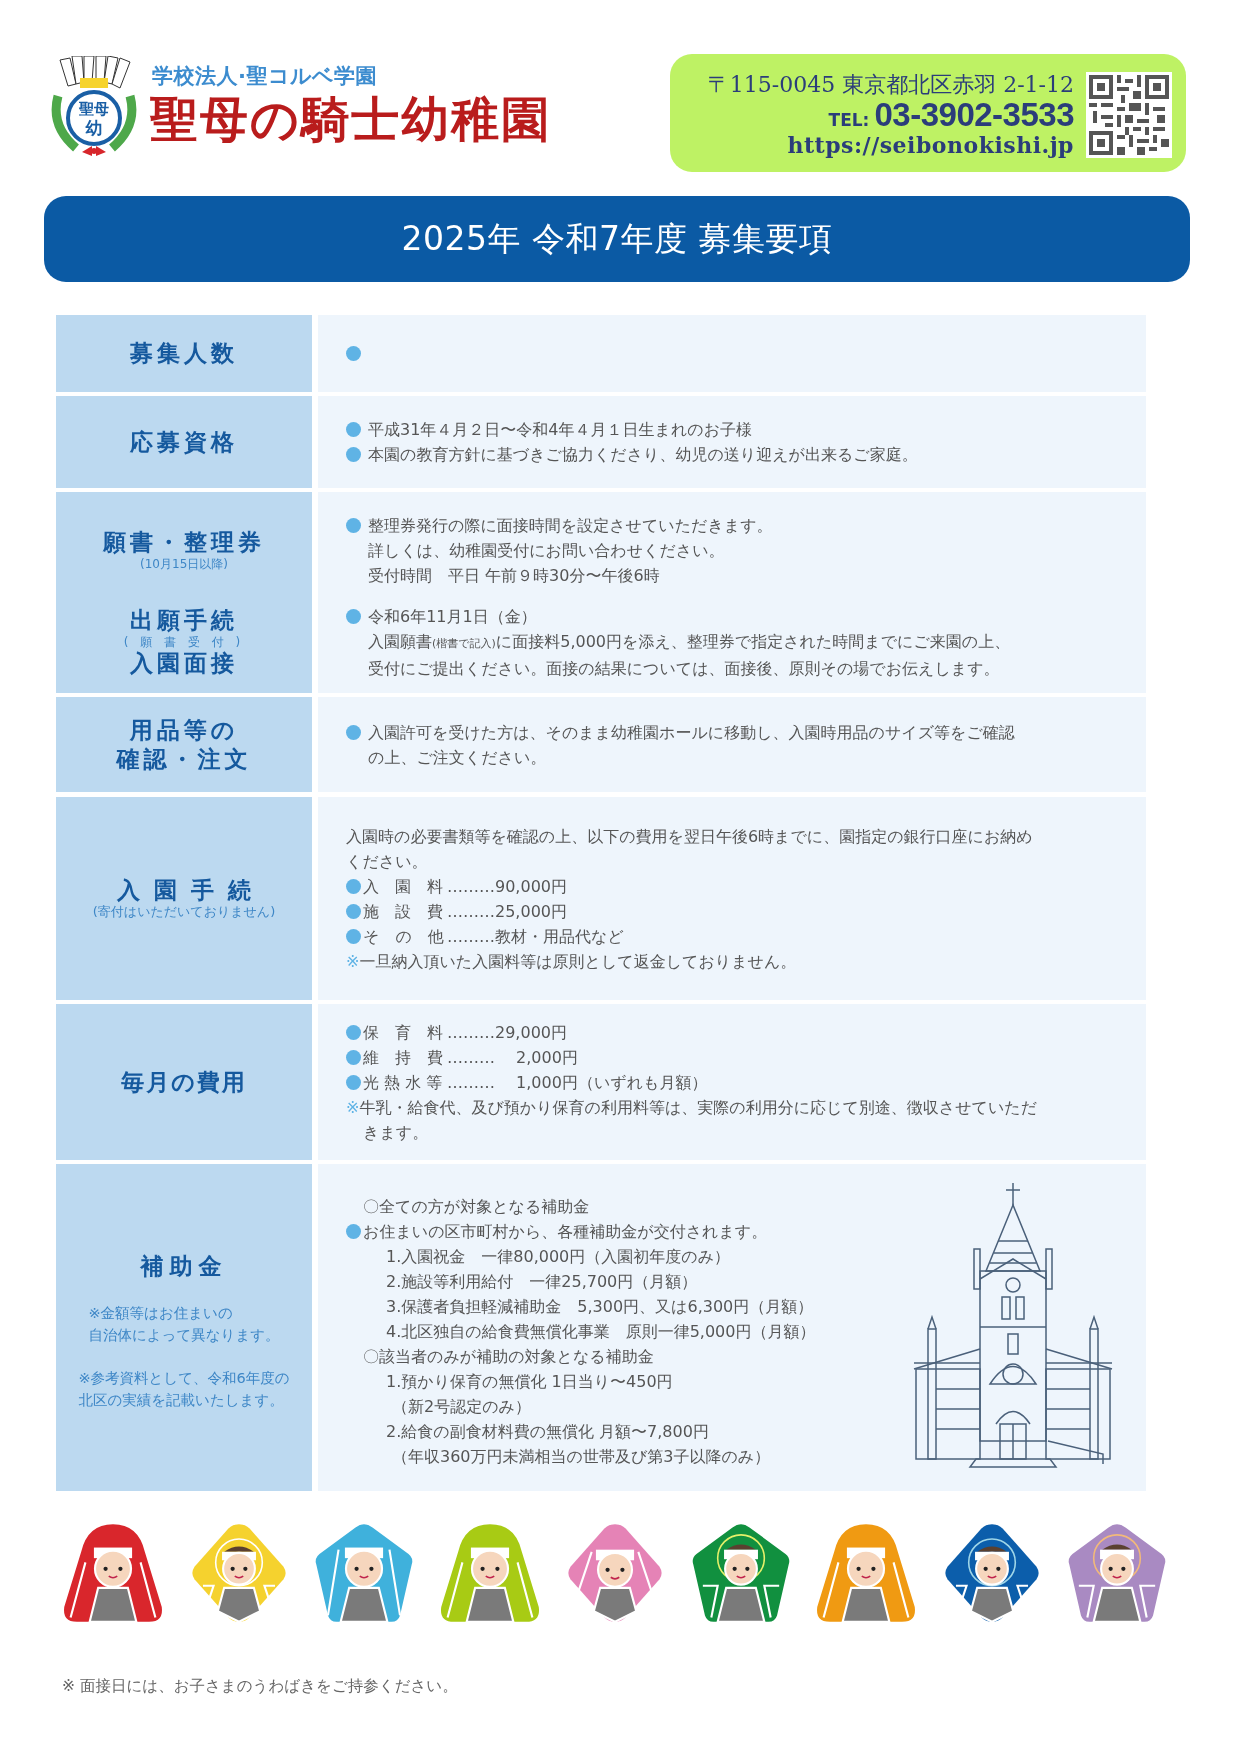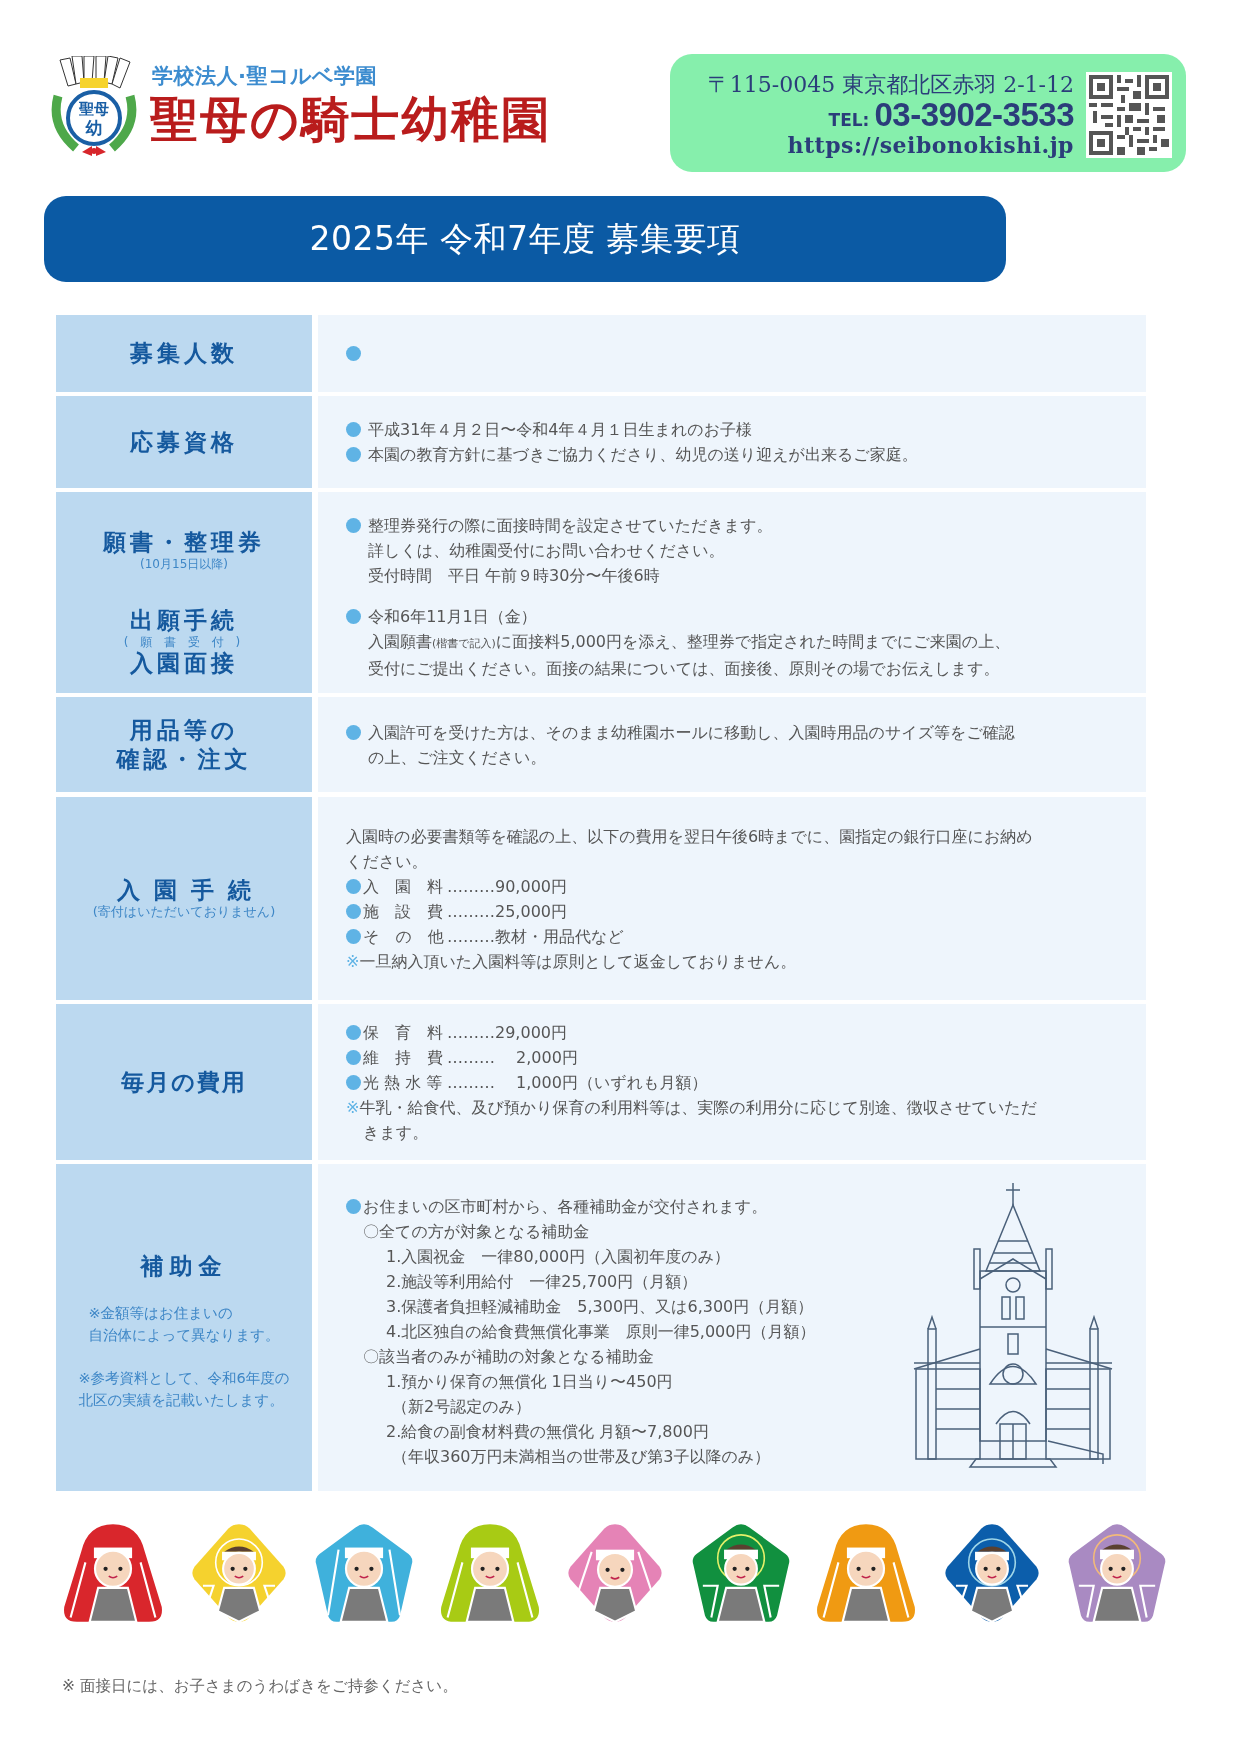--- a/index.html
+++ b/index.html
@@ -4,30 +4,30 @@
 <style>
   * { box-sizing: border-box; margin: 0; padding: 0; }
   html, body { width: 1236px; height: 1754px; background: #ffffff; overflow: hidden; }
   body { position: relative; font-family: "DejaVu Sans", "Liberation Sans", sans-serif; color: #555; }
 
   
   .logo { position: absolute; left: 46px; top: 56px; width: 96px; height: 104px; }
   .org-sub { position: absolute; left: 152px; top: 62px; font-size: 21px; color: #3c8ccf; font-weight: bold; letter-spacing: 0.5px; white-space: nowrap; }
   .org-name { position: absolute; left: 150px; top: 88px; font-size: 48px; color: #b91c1c; font-weight: bold; letter-spacing: 2px; white-space: nowrap; font-family: "DejaVu Serif", serif; }
 
-  .contact { position: absolute; left: 670px; top: 54px; width: 516px; height: 118px; background: #86efac; border-radius: 22px; }
+  .contact { position: absolute; left: 670px; top: 54px; width: 516px; height: 118px; background: #bef264; border-radius: 22px; }
   .contact .addr { position: absolute; right: 112px; top: 16px; font-size: 22px; color: #2b3d7a; white-space: nowrap; font-family: "DejaVu Serif", serif; }
   .contact .tel { position: absolute; right: 112px; top: 42px; color: #2b3d7a; white-space: nowrap; }
   .contact .tel .lbl { font-size: 17px; font-weight: bold; }
   .contact .tel .num { font-size: 33px; font-weight: bold; font-family: "Liberation Sans", sans-serif; letter-spacing: -0.5px; }
   .contact .url { position: absolute; right: 112px; top: 78px; font-size: 22px; color: #2b3d7a; white-space: nowrap; font-family: "DejaVu Serif", serif; font-weight: bold; letter-spacing: 0.5px; }
   .qr { position: absolute; right: 14px; top: 18px; width: 86px; height: 86px; background: #fff; padding: 3px; }
 
   
-  .title-band { position: absolute; left: 44px; top: 196px; width: 962px; height: 86px; background: #0b5aa4; border-radius: 22px; display: flex; align-items: center; justify-content: center; }
+  .title-band { position: absolute; left: 44px; top: 196px; width: 1146px; height: 86px; background: #0b5aa4; border-radius: 22px; display: flex; align-items: center; justify-content: center; }
   .title-band span { color: #fff; font-size: 33px; letter-spacing: 0.5px; }
 
   
   .tbl { position: absolute; left: 56px; top: 315px; width: 1090px; }
   .row { position: absolute; left: 0; width: 1090px; display: flex; }
   .row .lc { width: 256px; height: 100%; background: #bcd9f0; display: flex; flex-direction: column; align-items: center; justify-content: center; text-align: center; }
   .row .rc { position: absolute; left: 262px; right: 0; top: 0; bottom: 0; background: #eef5fc; padding-left: 28px; display: flex; flex-direction: column; justify-content: center; }
   .lc .h { color: #15599e; font-size: 23px; font-weight: bold; letter-spacing: 4px; line-height: 1.25; }
   .lc .s { color: #3d86c6; font-size: 12px; line-height: 1.3; }
   .lc .s2 { color: #3d86c6; font-size: 14px; line-height: 1.6; letter-spacing: 4px; }
@@ -226,22 +226,22 @@
       <div class="note">
         <div>※金額等はお住まいの</div>
         <div>自治体によって異なります。</div>
       </div>
       <div class="note" style="margin-top:22px;">
         <div>※参考資料として、令和6年度の</div>
         <div>北区の実績を記載いたします。</div>
       </div>
     </div>
     <div class="rc" style="justify-content:flex-start;padding-top:30px;">
+      <div class="ln" style="padding-left:17px;">〇全ての方が対象となる補助金</div>
       <div class="ln"><span class="dot tight"></span><span>お住まいの区市町村から、各種補助金が交付されます。</span></div>
-      <div class="ln" style="padding-left:17px;">〇全ての方が対象となる補助金</div>
       <div class="ln ind2">1.入園祝金　一律80,000円（入園初年度のみ）</div>
       <div class="ln ind2">2.施設等利用給付　一律25,700円（月額）</div>
       <div class="ln ind2">3.保護者負担軽減補助金　5,300円、又は6,300円（月額）</div>
       <div class="ln ind2">4.北区独自の給食費無償化事業　原則一律5,000円（月額）</div>
       <div class="ln" style="padding-left:17px;">〇該当者のみが補助の対象となる補助金</div>
       <div class="ln ind2">1.預かり保育の無償化 1日当り〜450円</div>
       <div class="ln ind3">（新2号認定のみ）</div>
       <div class="ln ind2">2.給食の副食材料費の無償化 月額〜7,800円</div>
       <div class="ln ind3">（年収360万円未満相当の世帯及び第3子以降のみ）</div>
 

